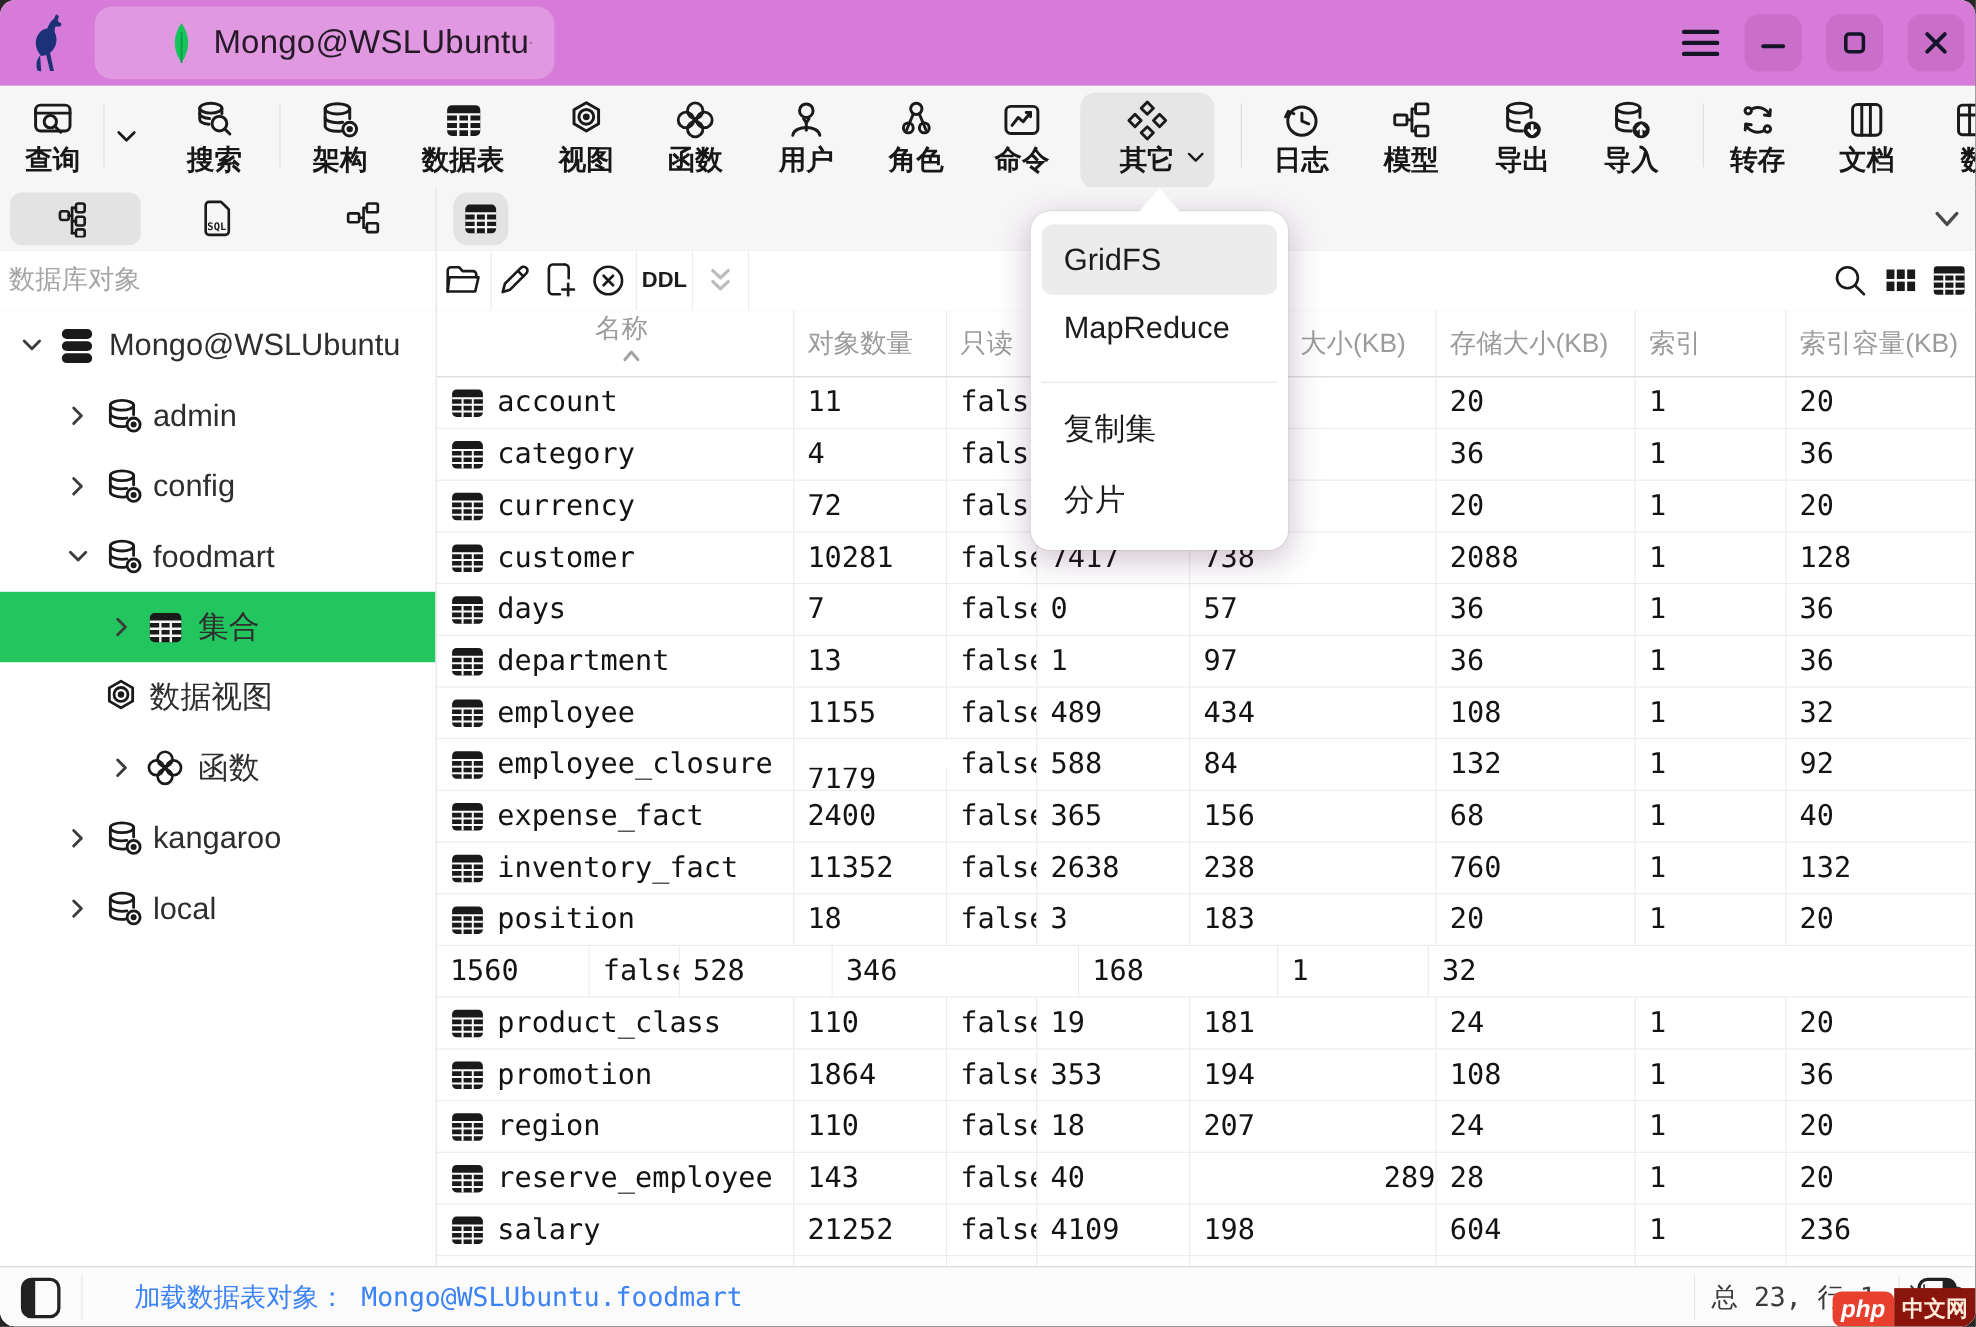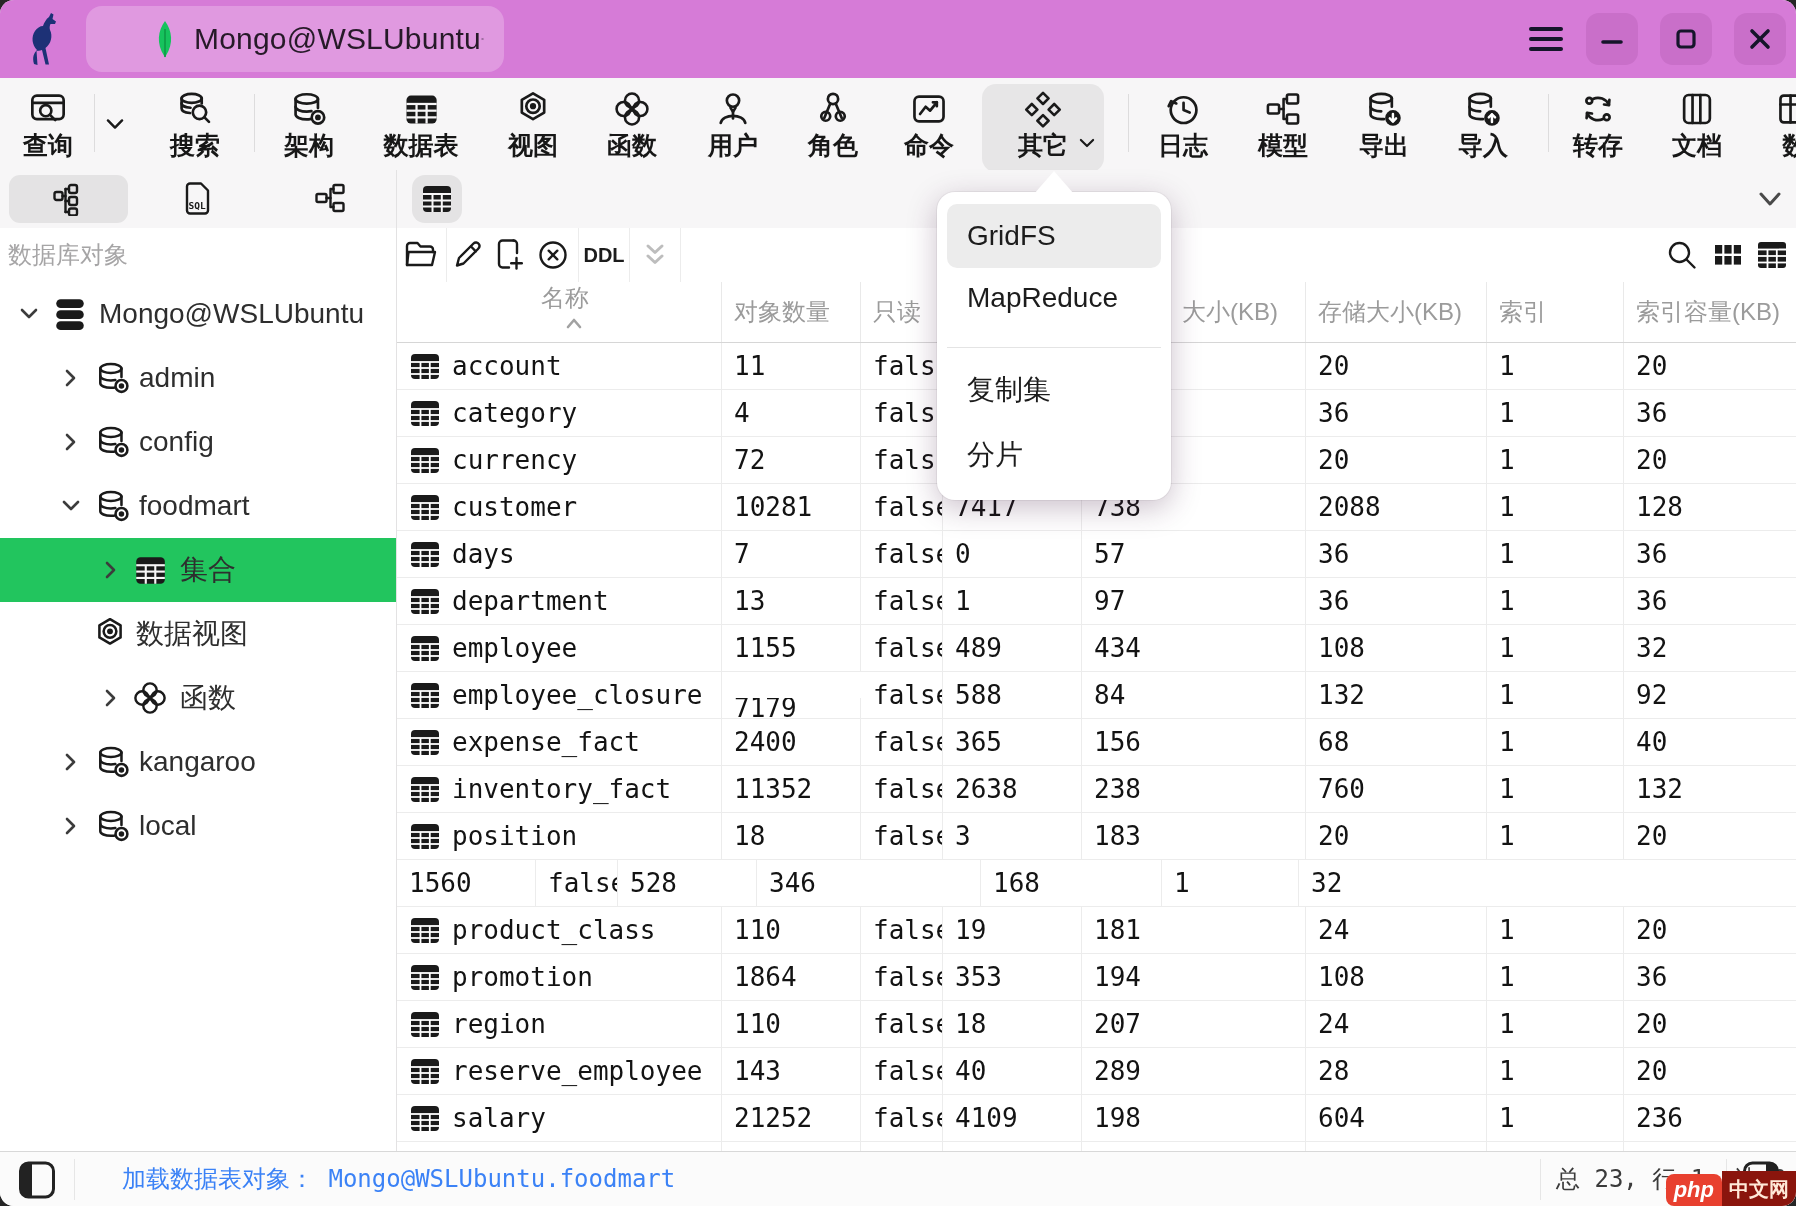--- a/index.html
+++ b/index.html
@@ -1195,21 +1195,21 @@
           </div>
           <div class="c" style="width:139px;">
             <span>143</span>
           </div>
           <div class="c" style="width:82px;">
             <span>false</span>
           </div>
           <div class="c" style="width:139px;">
             <span>40</span>
           </div>
-          <div class="c" style="width:224px;">
+          <div class="c" style="width:224px;justify-content:flex-end;">
             <span>289</span>
           </div>
           <div class="c" style="width:181px;">
             <span>28</span>
           </div>
           <div class="c" style="width:137px;">
             <span>1</span>
           </div>
           <div class="c" style="width:172px;">
             <span>20</span>

